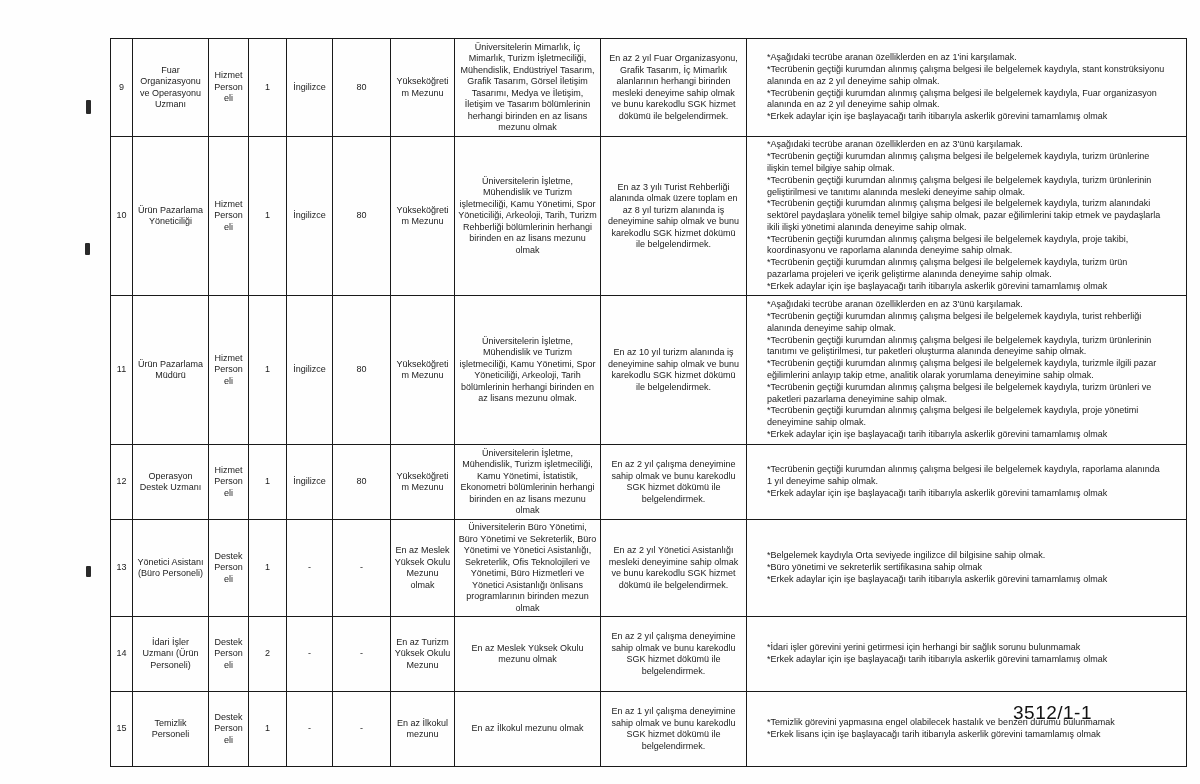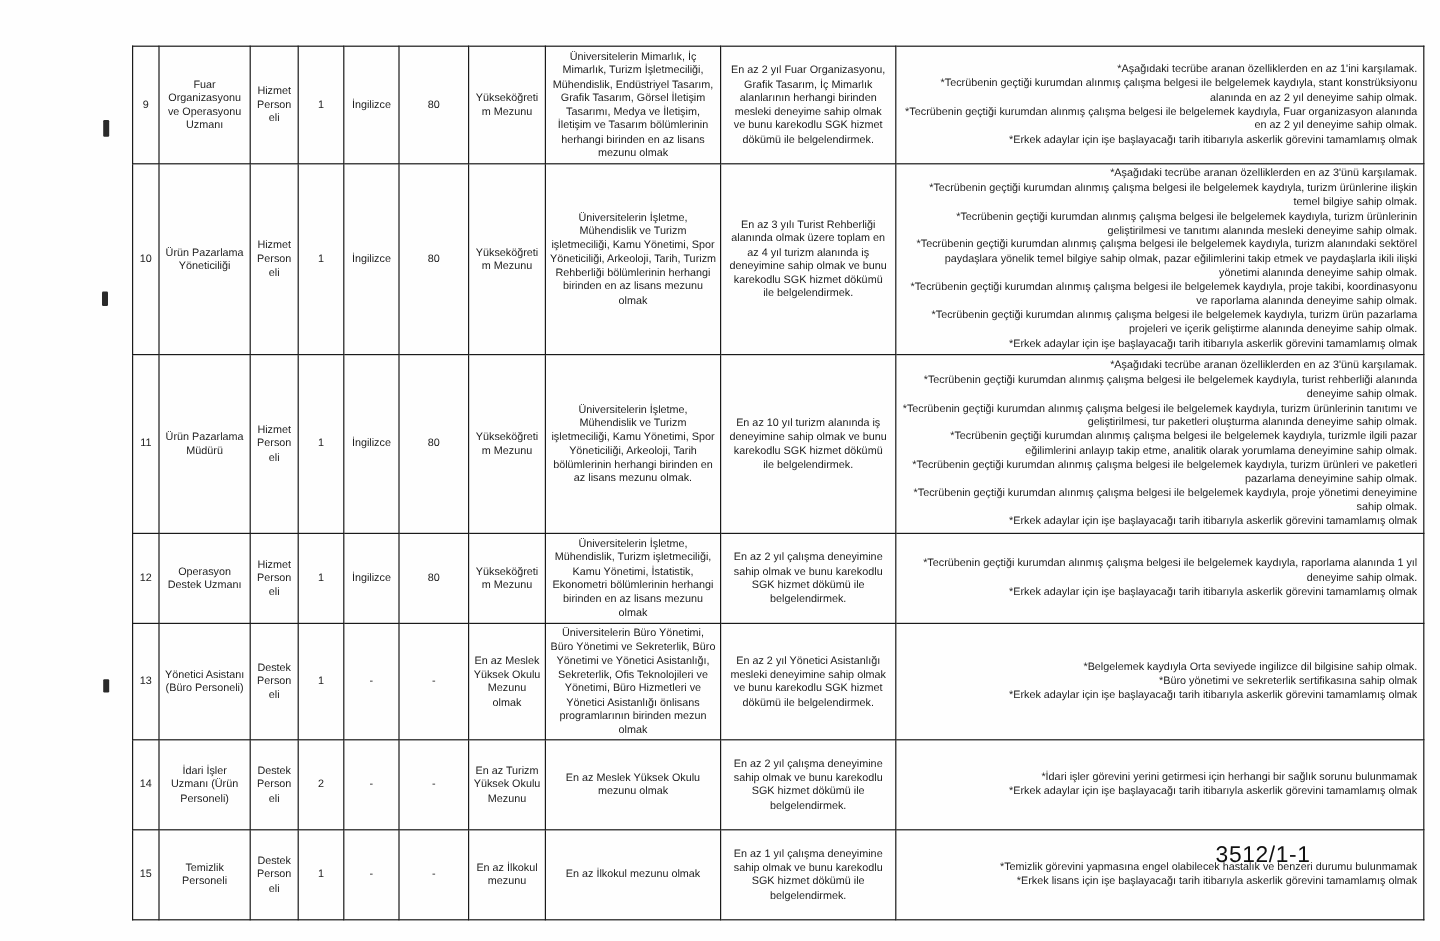--- a/index.html
+++ b/index.html
@@ -30,24 +30,24 @@
     border: 1px solid #1a1a1a;
     vertical-align: middle;
     text-align: center;
     font-size: 9px;
     line-height: 11.5px;
     padding: 2px 3px;
     overflow: hidden;
     word-wrap: break-word;
   }
   table.jobs td.req {
-    text-align: right;
+    text-align: left;
     white-space: pre-line;
     line-height: 11.8px;
-    padding: 2px 5px;
+    padding: 2px 20px;
   }
   table.jobs td.exp { padding: 14px 6px; }
   tr.r9  { height: 86px; }
   tr.r10 { height: 159px; }
   tr.r11 { height: 149px; }
   tr.r12 { height: 58px; }
   tr.r13 { height: 83px; }
   tr.r14 { height: 52px; }
   tr.r15 { height: 43px; }
   .footer-ref {
@@ -108,21 +108,21 @@
       </tr>
       <tr class="r10">
         <td>10</td>
         <td>Ürün Pazarlama Yöneticiliği</td>
         <td>Hizmet Personeli</td>
         <td>1</td>
         <td>İngilizce</td>
         <td>80</td>
         <td>Yükseköğretim Mezunu</td>
         <td>Üniversitelerin İşletme, Mühendislik ve Turizm işletmeciliği, Kamu Yönetimi, Spor Yöneticiliği, Arkeoloji, Tarih, Turizm Rehberliği bölümlerinin herhangi birinden en az lisans mezunu olmak</td>
-        <td class="exp">En az 3 yılı Turist Rehberliği alanında olmak üzere toplam en az 4 yıl turizm alanında iş deneyimine sahip olmak ve bunu karekodlu SGK hizmet dökümü ile belgelendirmek.</td>
+        <td class="exp">En az 3 yılı Turist Rehberliği alanında olmak üzere toplam en az 8 yıl turizm alanında iş deneyimine sahip olmak ve bunu karekodlu SGK hizmet dökümü ile belgelendirmek.</td>
         <td class="req">*Aşağıdaki tecrübe aranan özelliklerden en az 3'ünü karşılamak.
 *Tecrübenin geçtiği kurumdan alınmış çalışma belgesi ile belgelemek kaydıyla, turizm ürünlerine ilişkin temel bilgiye sahip olmak.
 *Tecrübenin geçtiği kurumdan alınmış çalışma belgesi ile belgelemek kaydıyla, turizm ürünlerinin geliştirilmesi ve tanıtımı alanında mesleki deneyime sahip olmak.
 *Tecrübenin geçtiği kurumdan alınmış çalışma belgesi ile belgelemek kaydıyla, turizm alanındaki sektörel paydaşlara yönelik temel bilgiye sahip olmak, pazar eğilimlerini takip etmek ve paydaşlarla ikili ilişki yönetimi alanında deneyime sahip olmak.
 *Tecrübenin geçtiği kurumdan alınmış çalışma belgesi ile belgelemek kaydıyla, proje takibi, koordinasyonu ve raporlama alanında deneyime sahip olmak.
 *Tecrübenin geçtiği kurumdan alınmış çalışma belgesi ile belgelemek kaydıyla, turizm ürün pazarlama projeleri ve içerik geliştirme alanında deneyime sahip olmak.
 *Erkek adaylar için işe başlayacağı tarih itibarıyla askerlik görevini tamamlamış olmak</td>
       </tr>
       <tr class="r11">
         <td>11</td>

